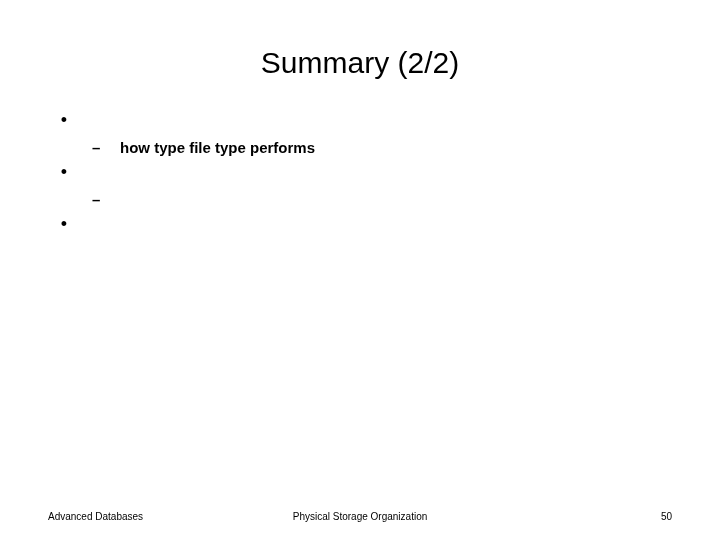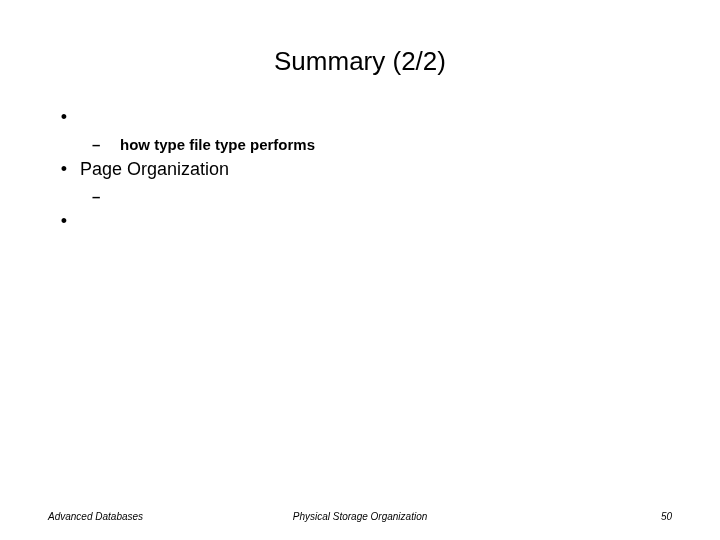--- a/index.html
+++ b/index.html
@@ -13,21 +13,21 @@
       overflow: hidden;
     }
     .slide {
       width: 100%;
       height: 100%;
       padding: 40px 48px 24px 48px;
       position: relative;
     }
     .title {
       text-align: center;
-      font-size: 26px;
+      font-size: 30px;
       font-weight: 400;
       margin-bottom: 30px;
       margin-top: 6px;
     }
     .content {
       padding-left: 0px;
     }
     .bullet-l1 {
       display: flex;
       align-items: baseline;
@@ -56,21 +56,20 @@
     .footer {
       position: absolute;
       left: 0;
       right: 0;
       bottom: 18px;
       padding: 0 48px;
       display: flex;
       justify-content: space-between;
       align-items: flex-end;
       font-size: 10px;
-      font-style: italic;
     }
     .footer .center {
       position: absolute;
       left: 50%;
       transform: translateX(-50%);
     }
   </style>
 </head>
 <body>
 
@@ -82,21 +81,20 @@
     <div class="bullet-l1">
       <span class="marker">•</span>
     </div>
     <div class="bullet-l2">
       <span class="marker">–</span>
       <span>how type file type performs</span>
     </div>
 
     <div class="bullet-l1">
       <span class="marker">•</span>
-      <span>Page Organization</span>
     </div>
     <div class="bullet-l2">
       <span class="marker">–</span>
     </div>
 
     <div class="bullet-l1">
       <span class="marker">•</span>
     </div>
 
   </div>

